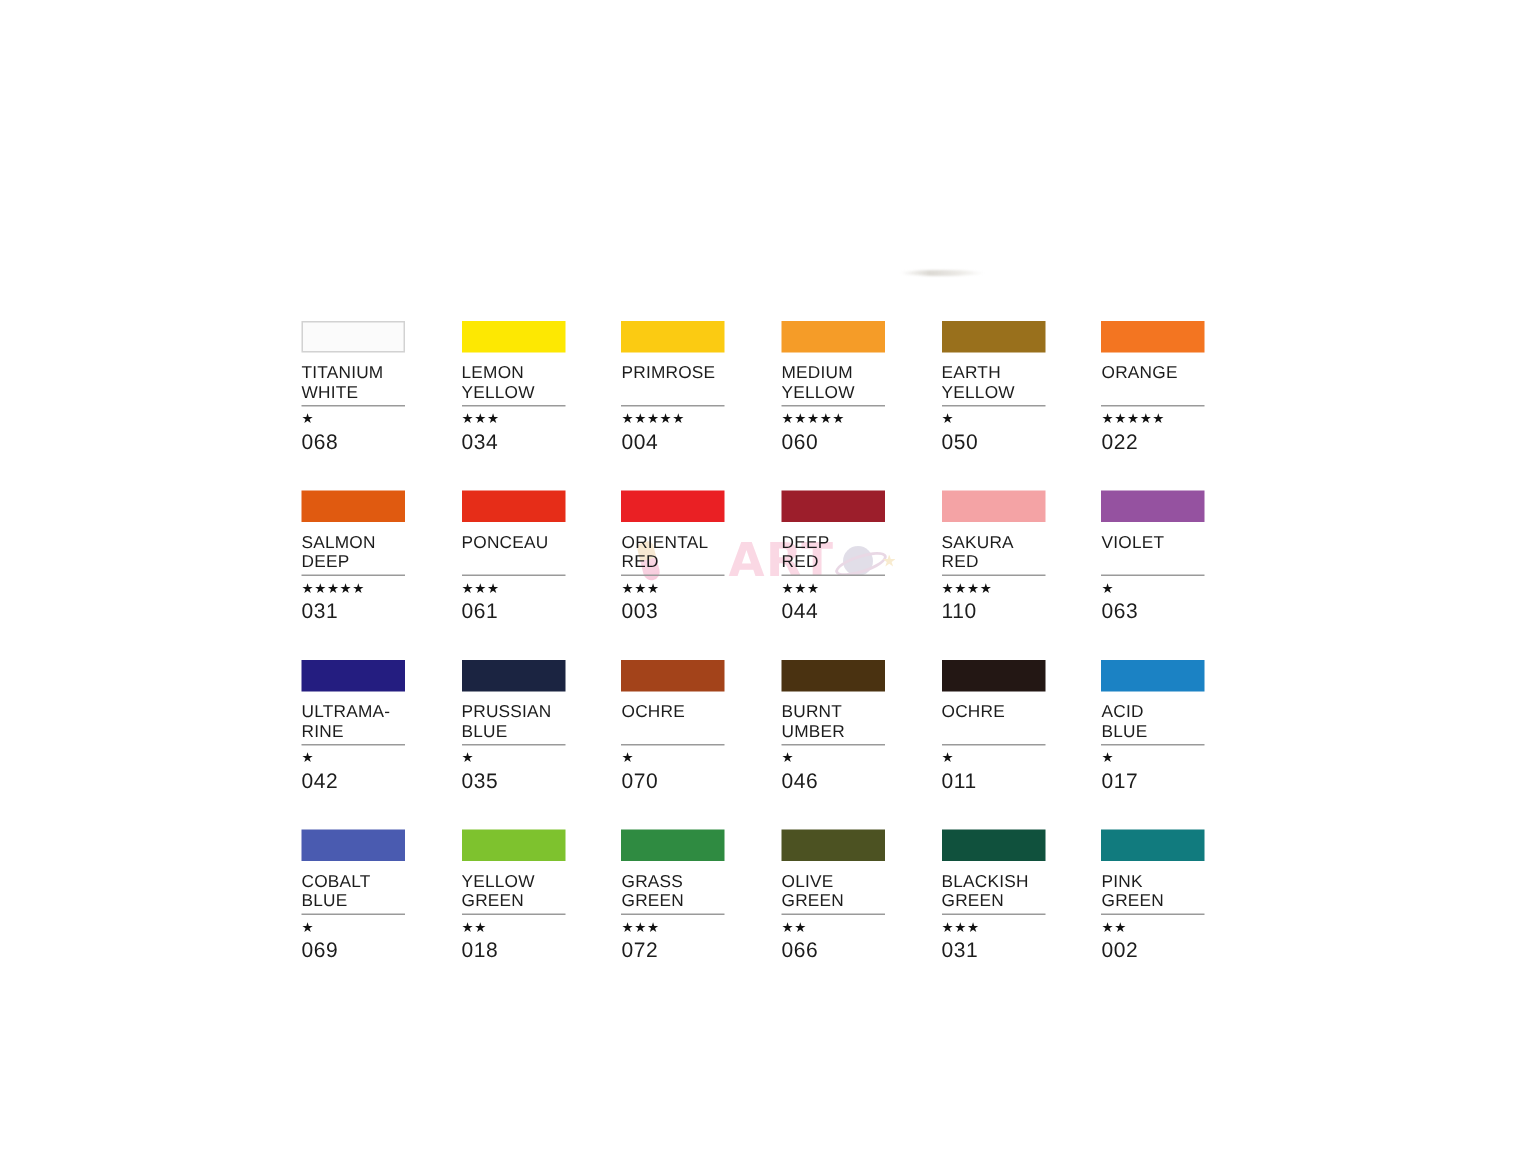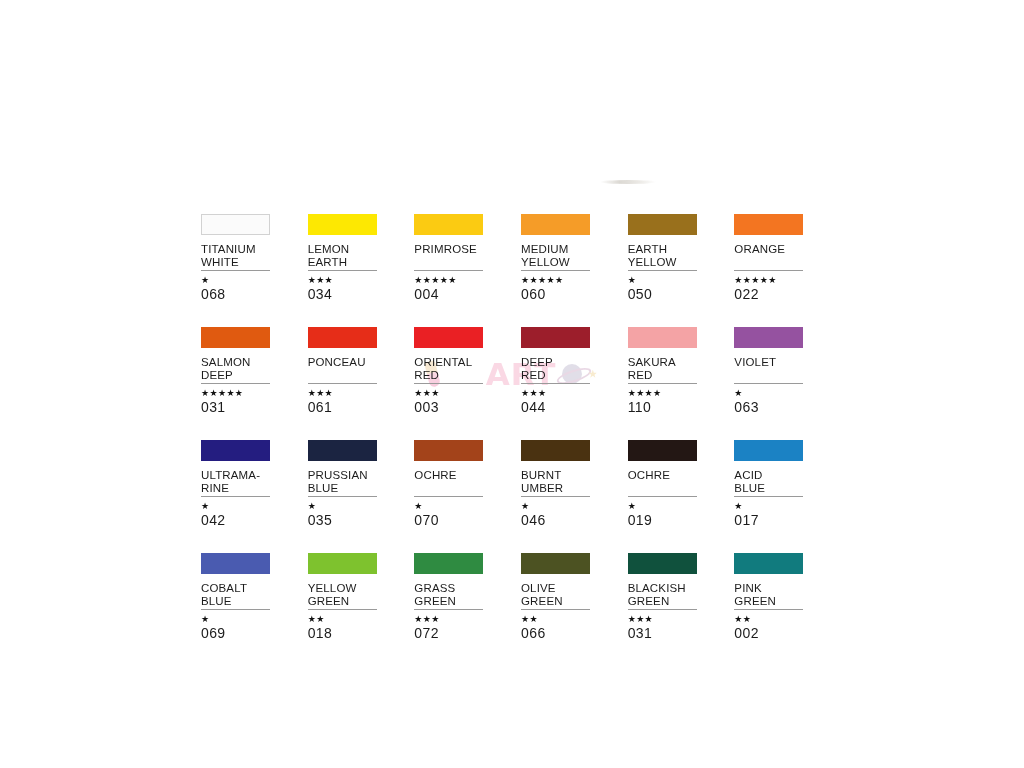--- a/index.html
+++ b/index.html
@@ -183,21 +183,21 @@
         <div class="swatch-block has-border" style="background: rgb(251, 251, 251);"></div>
         <div class="swatch-name">TITANIUM
 WHITE</div>
         <div class="swatch-rule"></div>
         <div class="swatch-stars">★</div>
         <div class="swatch-code">068</div>
       </div>
       <div class="swatch-cell">
         <div class="swatch-block" style="background: rgb(253, 232, 2);"></div>
         <div class="swatch-name">LEMON
-EARTH</div>
+YELLOW</div>
         <div class="swatch-rule"></div>
         <div class="swatch-stars">★★★</div>
         <div class="swatch-code">034</div>
       </div>
       <div class="swatch-cell">
         <div class="swatch-block" style="background: rgb(251, 203, 18);"></div>
         <div class="swatch-name">PRIMROSE</div>
         <div class="swatch-rule"></div>
         <div class="swatch-stars">★★★★★</div>
         <div class="swatch-code">004</div>
@@ -306,21 +306,21 @@
 UMBER</div>
         <div class="swatch-rule"></div>
         <div class="swatch-stars">★</div>
         <div class="swatch-code">046</div>
       </div>
       <div class="swatch-cell">
         <div class="swatch-block" style="background: rgb(35, 23, 20);"></div>
         <div class="swatch-name">OCHRE</div>
         <div class="swatch-rule"></div>
         <div class="swatch-stars">★</div>
-        <div class="swatch-code">019</div>
+        <div class="swatch-code">011</div>
       </div>
       <div class="swatch-cell">
         <div class="swatch-block" style="background: rgb(27, 130, 196);"></div>
         <div class="swatch-name">ACID
 BLUE</div>
         <div class="swatch-rule"></div>
         <div class="swatch-stars">★</div>
         <div class="swatch-code">017</div>
       </div>
     </div>

